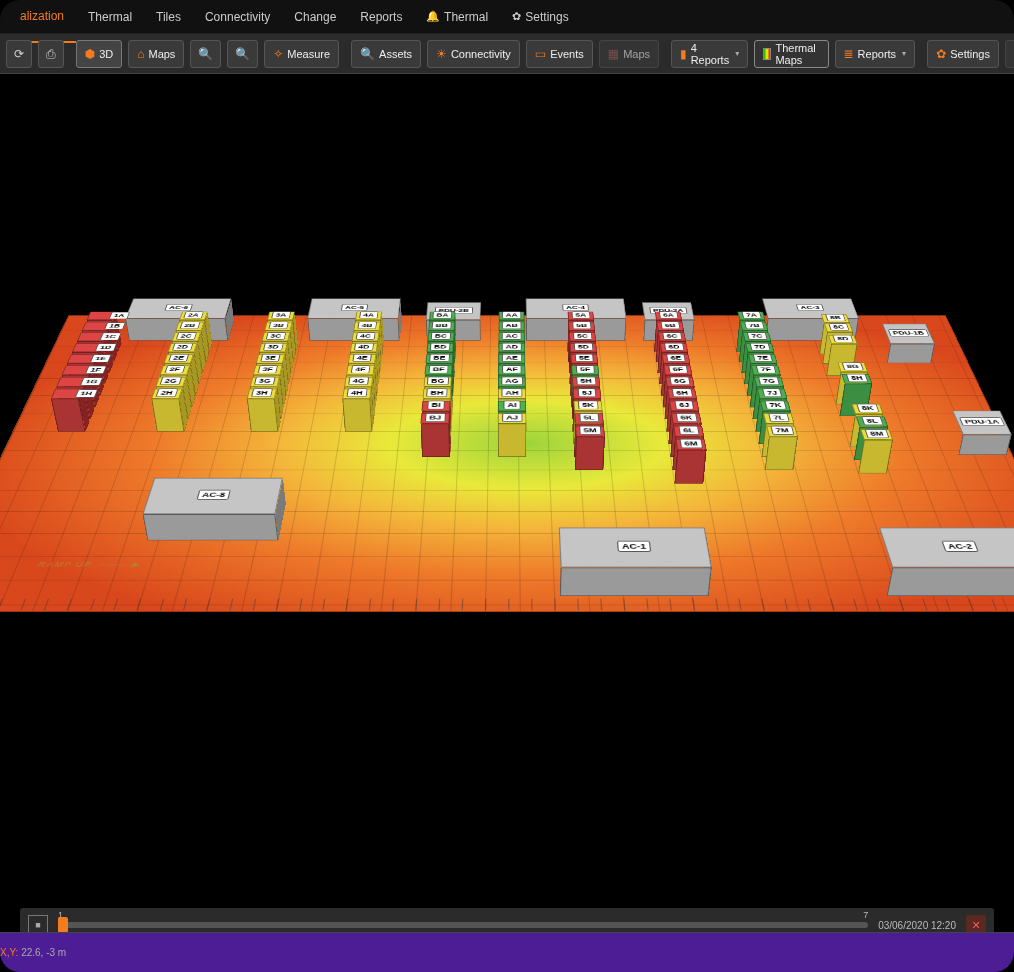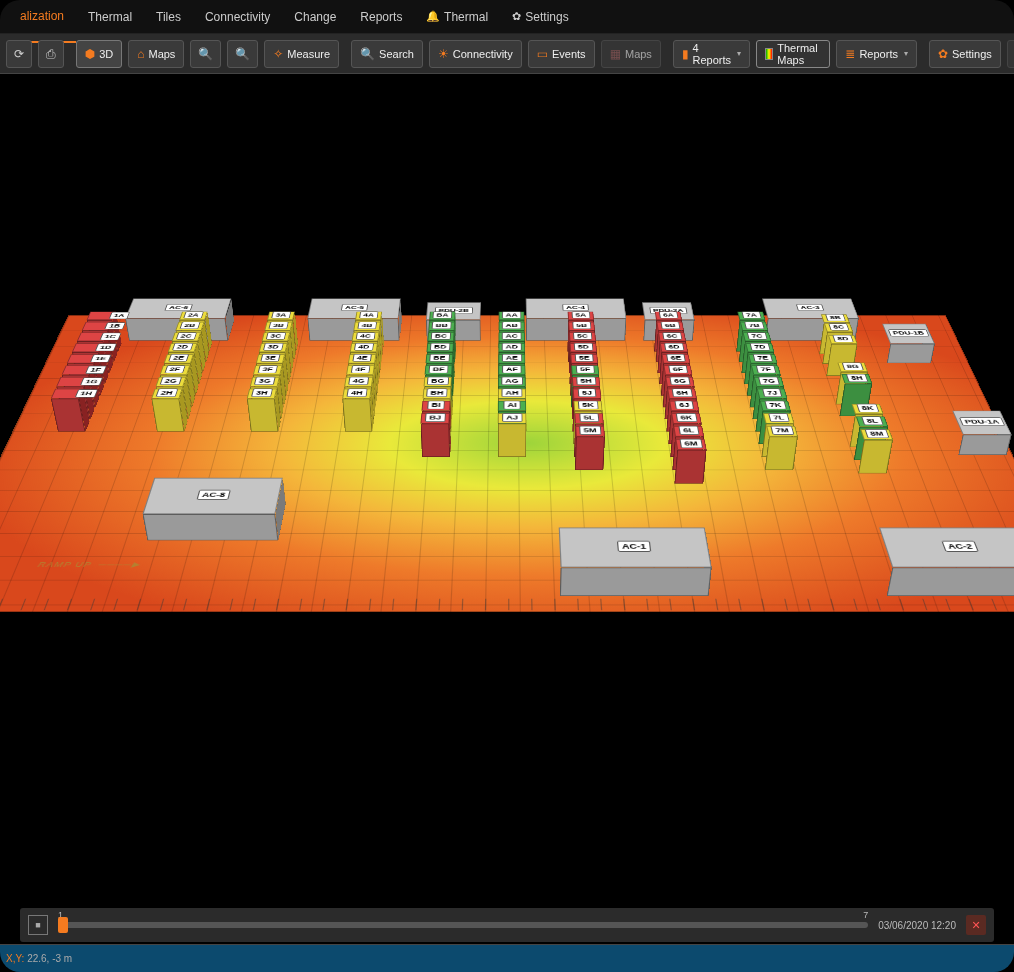--- a/index.html
+++ b/index.html
@@ -49,21 +49,21 @@
   .ticks { position:absolute; left:0; right:0; bottom:0; height:14px; transform:translateZ(1px); background:repeating-linear-gradient(90deg,#333 0 1px, transparent 1px 20px); opacity:.45;}
   
   .timeline { position:absolute; left:20px; right:20px; bottom:30px; height:34px; display:flex; align-items:center; gap:10px; background:#2b2b2b; padding:0 8px; border-radius:3px;}
   .play { width:20px; height:20px; border:1px solid #777; display:flex; align-items:center; justify-content:center; color:#aaa; font-size:9px;}
   .track { position:relative; flex:1; height:6px; background:#555; border-radius:3px;}
   .track .end { position:absolute; color:#bbb; font-size:9px; top:-12px;}
   .track .knob { position:absolute; left:0; top:-5px; width:10px; height:16px; background:#f47b20; border-radius:2px;}
   .ts  { color:#bbb; font-size:10px;}
   .close { width:20px; height:20px; background:#5a2a22; color:#f55; display:flex; align-items:center; justify-content:center; border-radius:2px; font-size:11px;}
   
-  .status { position:absolute; left:0; right:0; bottom:0; height:28px; background:#0c4a6e; color:#aaa; font-size:10px; padding-left:6px; display:flex; align-items:center; border-top:1px solid #444;}
+  .status { position:absolute; left:0; right:0; bottom:0; height:40px; background:#4c1d95; color:#aaa; font-size:10px; padding-left:0; display:flex; align-items:center; border-top:1px solid #444;}
   .ramp { position:absolute; bottom:50px; left:80px; color:#b38030; font-size:9px; font-style:italic; letter-spacing:1px; transform-style:preserve-3d; transform:translateZ(2px);}
 </style>
 </head>
 <body>
 <div class="app">
 
 <div class="tabs">
   <div class="tab active">
         <span>alization</span>
       </div>
@@ -114,21 +114,21 @@
   <div class="tb-btn icon-only">
         <span class="ico">🔍</span>
       </div>
   <div class="tb-btn">
         <span class="ico">✧</span>
         <span>Measure</span>
       </div>
   <div class="sep"></div>
   <div class="tb-btn">
         <span class="ico">🔍</span>
-        <span>Search</span>
+        <span>Assets</span>
       </div>
   <div class="tb-btn">
         <span class="ico">☀</span>
         <span>Connectivity</span>
       </div>
   <div class="tb-btn">
         <span class="ico">▭</span>
         <span>Events</span>
       </div>
   <div class="tb-btn disabled">

